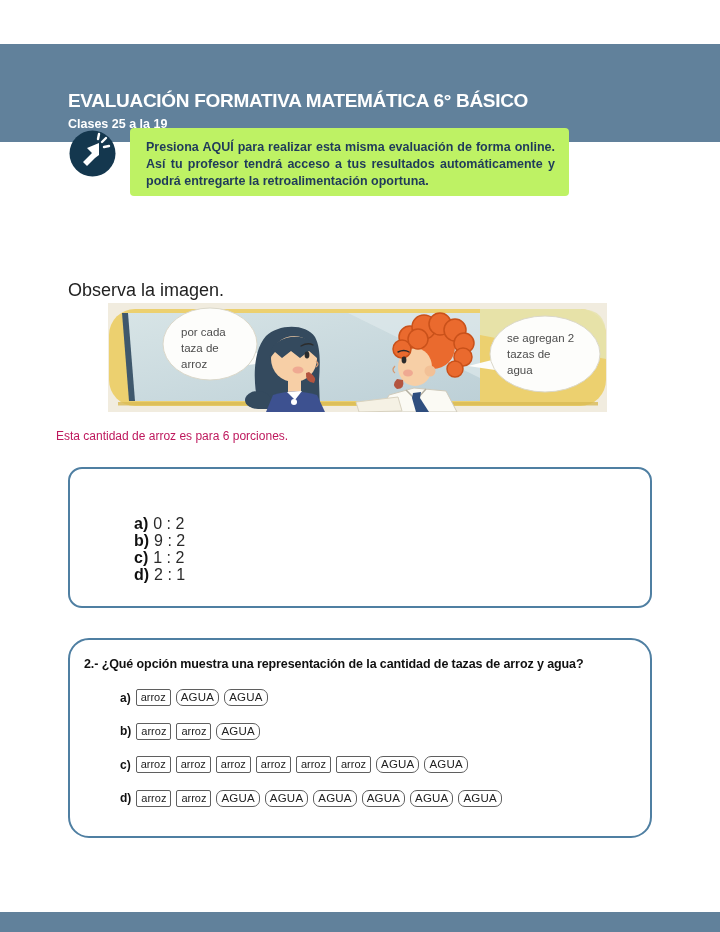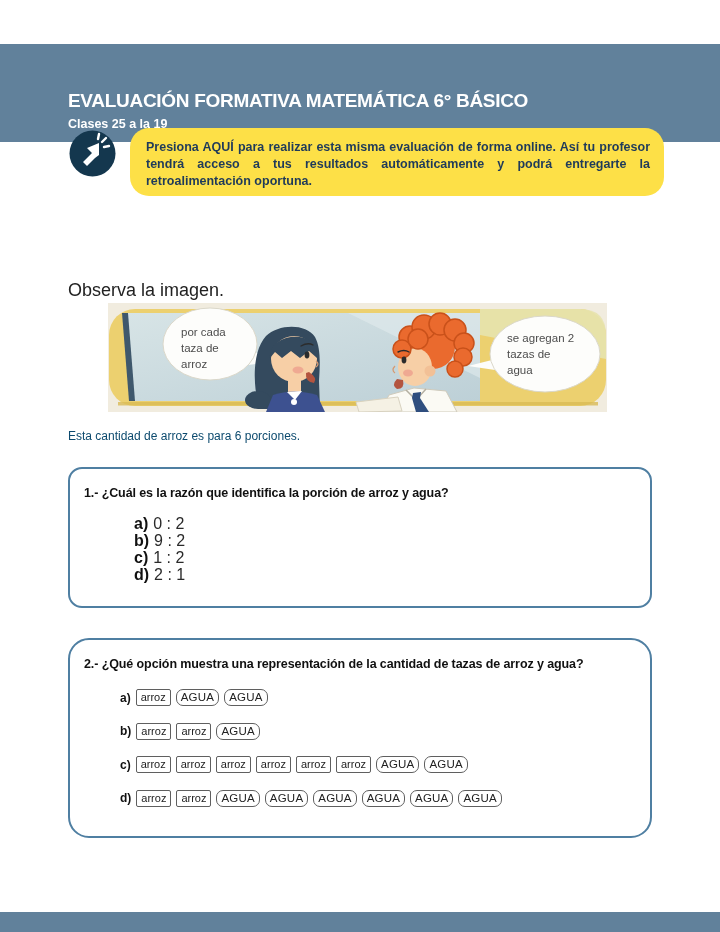--- a/index.html
+++ b/index.html
@@ -8,31 +8,31 @@
   .page { position:absolute; inset:0; background:#ffffff; }
 
   
   .band-top { position:absolute; left:0; top:0; width:720px; height:98px; background:#61819b;margin-top:44px; }
   .band-bottom { position:absolute; left:0; top:912px; width:720px; height:20px; background:#61819b; }
   .page-title { position:absolute; left:68px; top:46px; color:#ffffff; font-weight:bold; font-size:19px; letter-spacing:-0.3px; }
   .page-subtitle { position:absolute; left:68px; top:73px; color:#ffffff; font-weight:bold; font-size:12.5px; }
 
   
   .callout-icon { position:absolute; left:69px; top:130px; width:47px; height:47px; cursor:pointer; }
-  .callout-box { position:absolute; left:130px; top:128px; width:534px; height:68px; background:#fde047; border-radius:19px; cursor:pointer; }
+  .callout-box { position:absolute; left:130px; top:128px; width:439px; height:68px; background:#bef264; border-radius:4px; cursor:pointer; }
   .callout-text { position:absolute; left:16px; right:14px; top:11px; color:#1f3a5a; font-weight:bold; font-size:12.5px; line-height:17px; text-align:justify; }
 
   
   .instructions { position:absolute; left:68px; top:222px; width:592px; font-weight:bold; color:#161616; font-size:11.5px; letter-spacing:-0.1px; line-height:15.5px; text-align:justify; }
   .observe { position:absolute; left:68px; top:280px; font-size:18px; color:#222222; }
 
   
   .illustration { position:absolute; left:108px; top:303px; width:499px; height:109px;text-align:center; }
 
-  .caption { position:absolute; left:68px; top:429px; font-size:12px; color:#0c4a6e; }
+  .caption { position:absolute; left:56px; top:429px; font-size:12px; color:#be185d; }
 
   
   .qbox { position:absolute; left:68px; width:584px; border:2px solid #4f7fa2; border-radius:14px; background:#ffffff; }
   .qbox1 { top:467px; height:141px; }
   .qbox2 { top:638px; height:200px;border-radius:21px; }
   .q-title { position:absolute; left:14px; top:17px; font-weight:bold; font-size:12.5px; color:#111111; letter-spacing:-0.1px; }
   .q1-options { position:absolute; left:64px; top:46px; font-size:16px; color:#2a2a2a; line-height:17px; }
   .opt-label { font-weight:bold; margin-right:5px; color:#111111; }
 
   .q2-rows { position:absolute; left:50px; top:49px; display:flex; flex-direction:column; gap:16.5px; }
@@ -145,21 +145,20 @@
         <polygon points="305,90 313,89 312,95 304,95" fill="#2f4e7e"></polygon>
         <polygon points="304,95 312,95 321,109 308,109" fill="#2f4e7e"></polygon>
         <polygon points="248,99 290,94 294,108 251,109" fill="#f5f1e4" stroke="#d8d2c0" stroke-width="1"></polygon>
       </g>
     </svg>
   </div>
 
   <div class="caption">Esta cantidad de arroz es para 6 porciones.</div>
 
   <div class="qbox qbox1">
-    <div class="q-title">1.- ¿Cuál es la razón que identifica la porción de arroz y agua?</div>
     <div class="q1-options">
       <div><span class="opt-label">a)</span><span>0 : 2</span></div>
       <div><span class="opt-label">b)</span><span>9 : 2</span></div>
       <div><span class="opt-label">c)</span><span>1 : 2</span></div>
       <div><span class="opt-label">d)</span><span>2 : 1</span></div>
     </div>
   </div>
 
   <div class="qbox qbox2">
     <div class="q-title">2.- ¿Qué opción muestra una representación de la cantidad de tazas de arroz y agua?</div>

